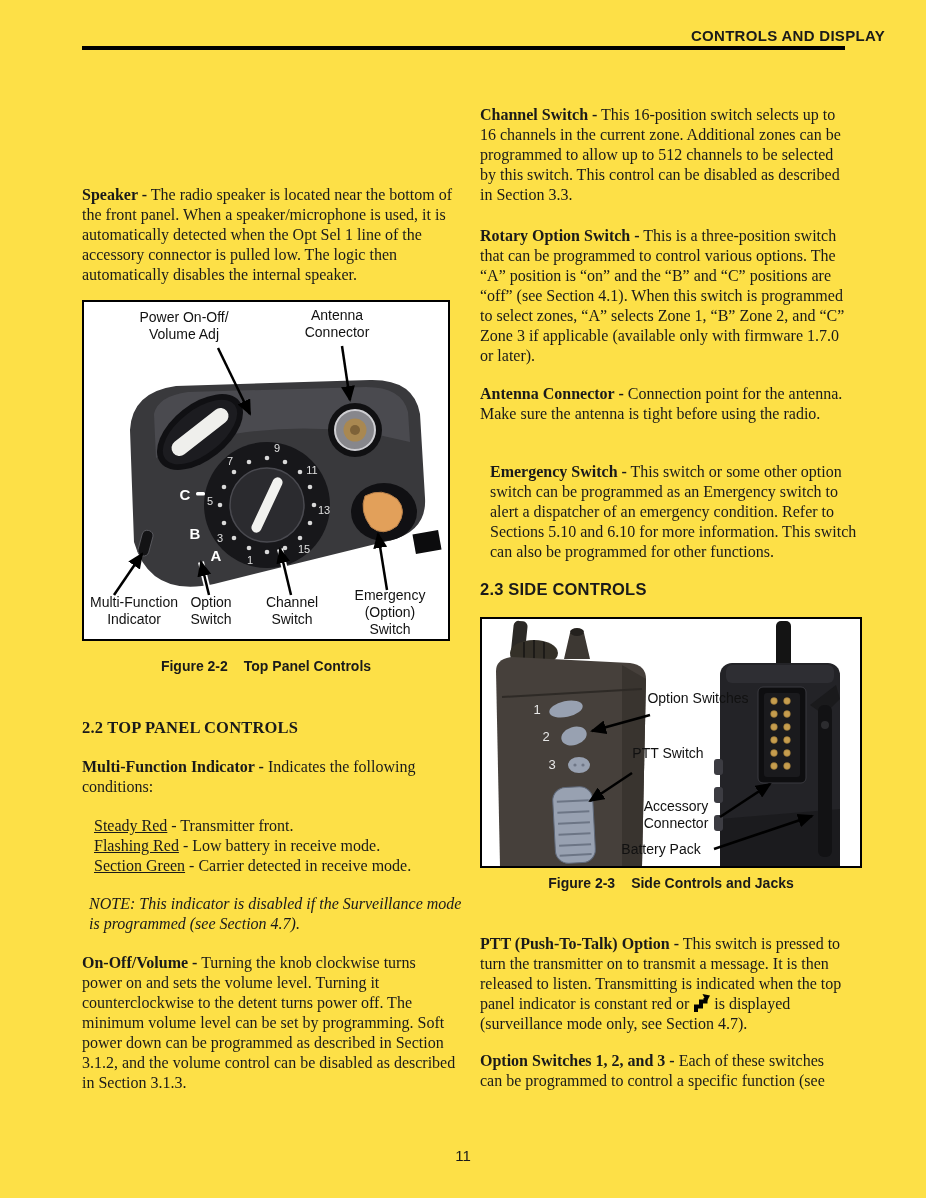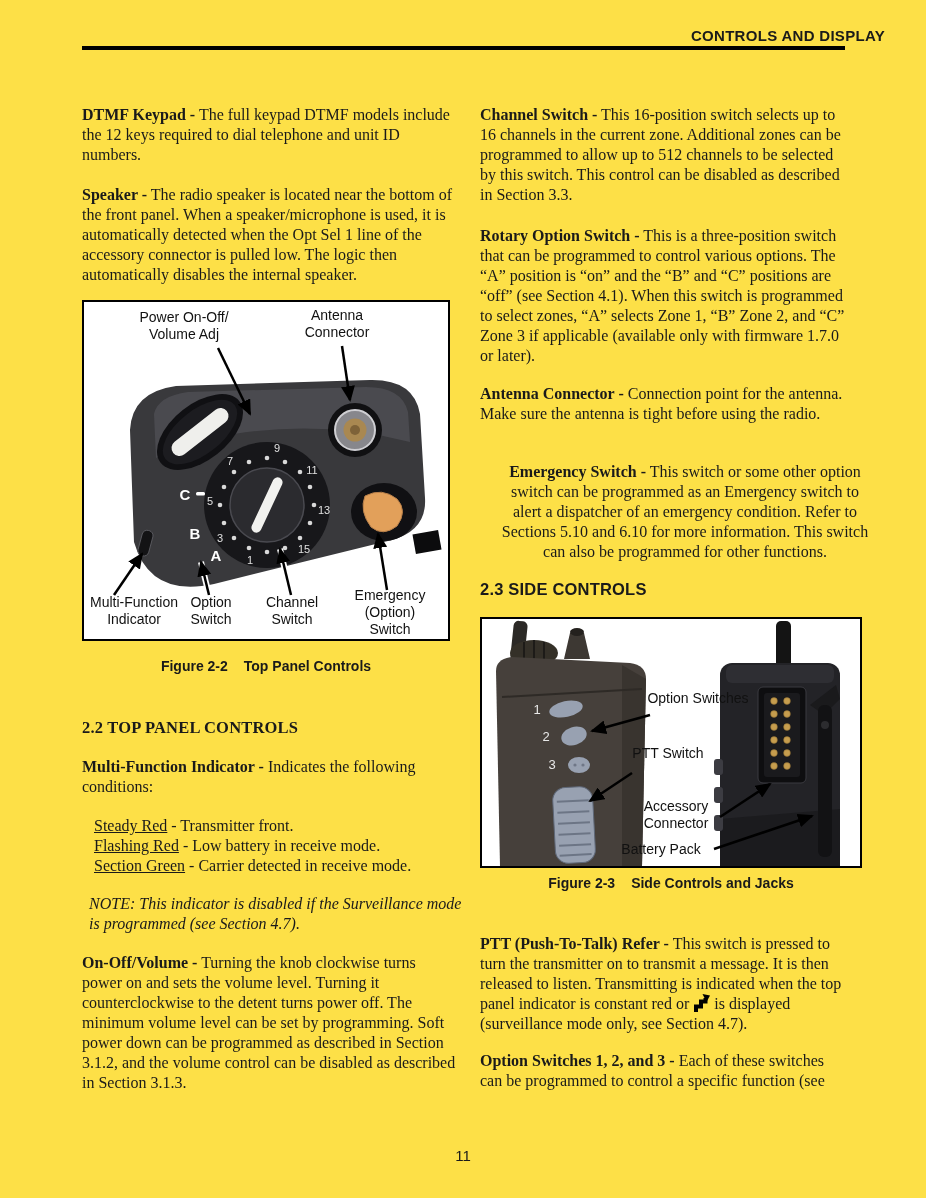--- a/index.html
+++ b/index.html
@@ -24,24 +24,20 @@
   .tx-icon { vertical-align:-3px; }
 </style>
 </head>
 <body>
 
 <div class="page">
 
   <div class="abs header-title" style="top:27px; right:81px;">CONTROLS AND DISPLAY</div>
   <div class="abs rule" style="top:46px; left:82px; width:763px; height:4px;"></div>
 
-  <p class="abs body-text" style="top:105px; left:82px; width:374px;">
-    <span class="term">DTMF Keypad -</span>
-    <span>The full keypad DTMF models include the 12 keys required to dial telephone and unit ID numbers.</span>
-  </p>
 
   <p class="abs body-text" style="top:185px; left:82px; width:374px;">
     <span class="term">Speaker -</span>
     <span>The radio speaker is located near the bottom of the front panel. When a speaker/microphone is used, it is automatically detected when the Opt Sel 1 line of the accessory connector is pulled low. The logic then automatically disables the internal speaker.</span>
   </p>
 
   <div class="abs figure-box" style="top:300px; left:82px; width:364px; height:337px;">
     <svg width="364" height="337" viewBox="0 0 364 337">
       <defs>
         <marker id="ah22" markerWidth="16" markerHeight="14" refX="14" refY="7" orient="auto" markerUnits="userSpaceOnUse">
@@ -190,21 +186,21 @@
   <p class="abs body-text" style="top:226px; left:480px; width:368px;">
     <span class="term">Rotary Option Switch -</span>
     <span>This is a three-position switch that can be programmed to control various options. The “A” position is “on” and the “B” and “C” positions are “off” (see Section 4.1). When this switch is programmed to select zones, “A” selects Zone 1, “B” Zone 2, and “C” Zone 3 if applicable (available only with firmware 1.7.0 or later).</span>
   </p>
 
   <p class="abs body-text" style="top:384px; left:480px; width:368px;">
     <span class="term">Antenna Connector -</span>
     <span>Connection point for the antenna. Make sure the antenna is tight before using the radio.</span>
   </p>
 
-  <p class="abs body-text" style="top:462px; left:501px; width:368px;text-align:center;">
+  <p class="abs body-text" style="top:462px; left:490px; width:368px;">
     <span class="term">Emergency Switch -</span>
     <span>This switch or some other option switch can be programmed as an Emergency switch to alert a dispatcher of an emergency condition. Refer to Sections 5.10 and 6.10 for more information. This switch can also be programmed for other functions.</span>
   </p>
 
   <h2 class="abs section-heading" style="top:580px; left:480px;">2.3 SIDE CONTROLS</h2>
 
   <div class="abs figure-box" style="top:617px; left:480px; width:378px; height:247px;">
     <svg width="378" height="247" viewBox="0 0 378 247">
       <defs>
         <marker id="ah23" markerWidth="16" markerHeight="14" refX="14" refY="7" orient="auto" markerUnits="userSpaceOnUse">
@@ -301,21 +297,21 @@
         <line x1="232" y1="230" x2="330" y2="197" marker-end="url(#ah23)"></line>
       </g>
     </svg>
   </div>
 
   <div class="abs fig-caption" style="top:875px; left:480px; width:382px;">
     <span class="cap-label">Figure 2-3</span><span class="cap-title">Side Controls and Jacks</span>
   </div>
 
   <p class="abs body-text" style="top:934px; left:480px; width:368px;">
-    <span class="term">PTT (Push-To-Talk) Refer -</span>
+    <span class="term">PTT (Push-To-Talk) Option -</span>
     <span>This switch is pressed to turn the transmitter on to transmit a message. It is then released to listen. Transmitting is indicated when the top panel indicator is constant red or</span>
     <svg class="tx-icon" width="17" height="18" viewBox="0 0 17 18">
       <path d="M3 18 V12.5 H8 V7.5 H12.5 V4" stroke="#000" stroke-width="4" fill="none"></path>
       <polygon points="9.5,0 17,1.5 13.5,8" fill="#000"></polygon>
     </svg>
     <span>is displayed (surveillance mode only, see Section 4.7).</span>
   </p>
 
   <p class="abs body-text" style="top:1051px; left:480px; width:368px;">
     <span class="term">Option Switches 1, 2, and 3 -</span>

